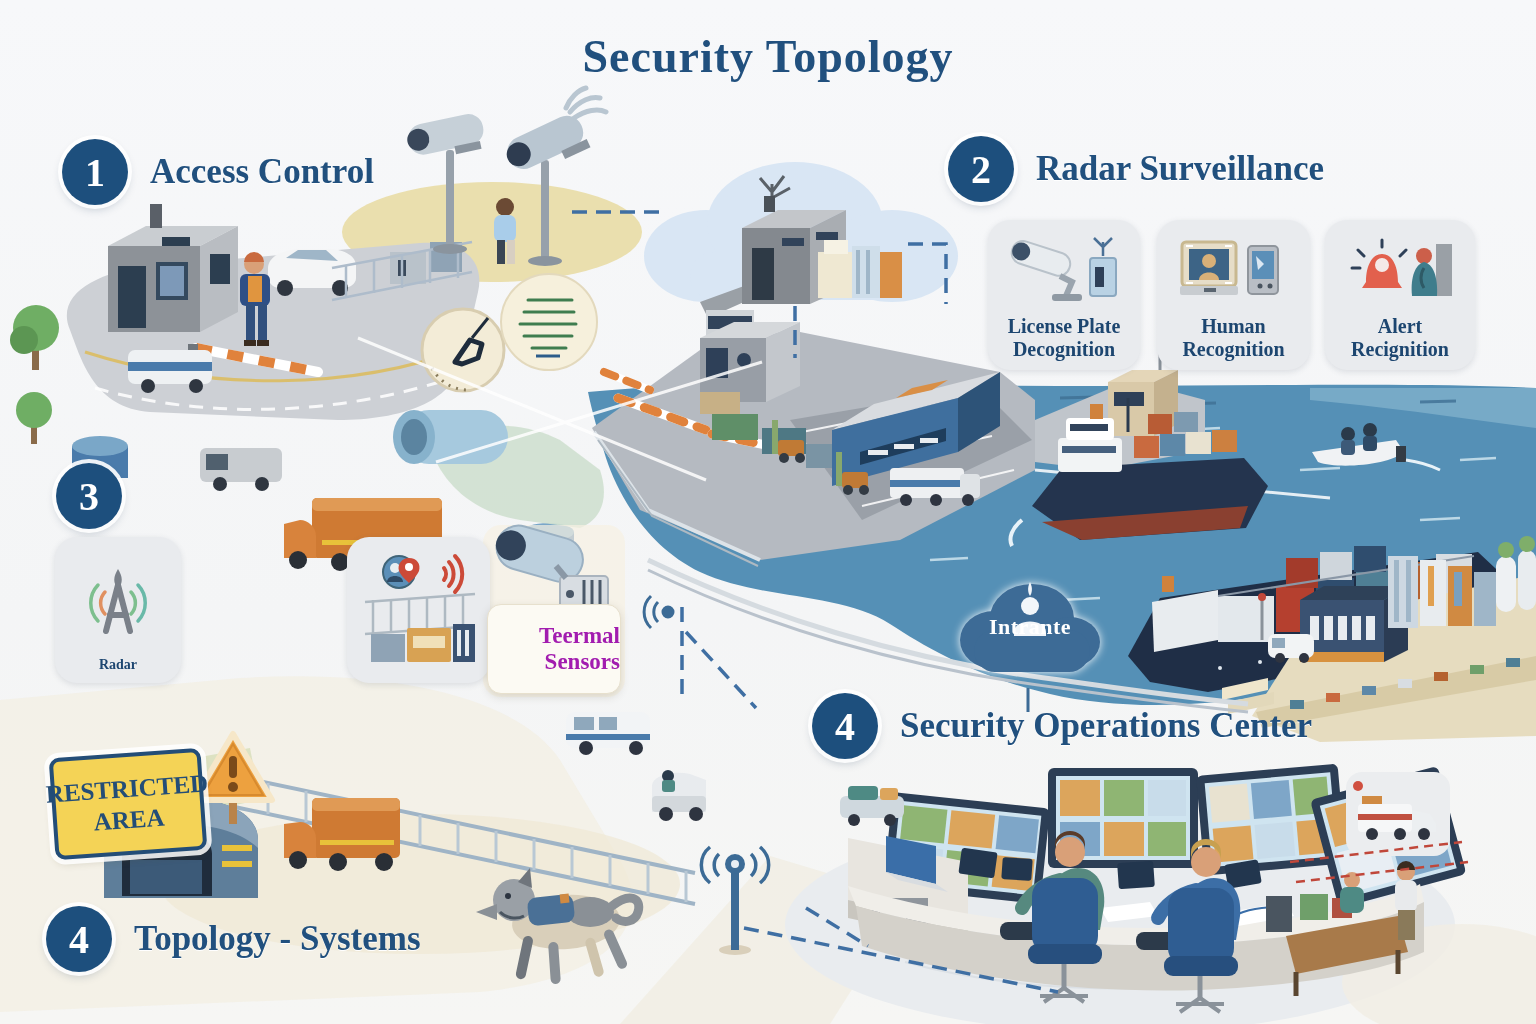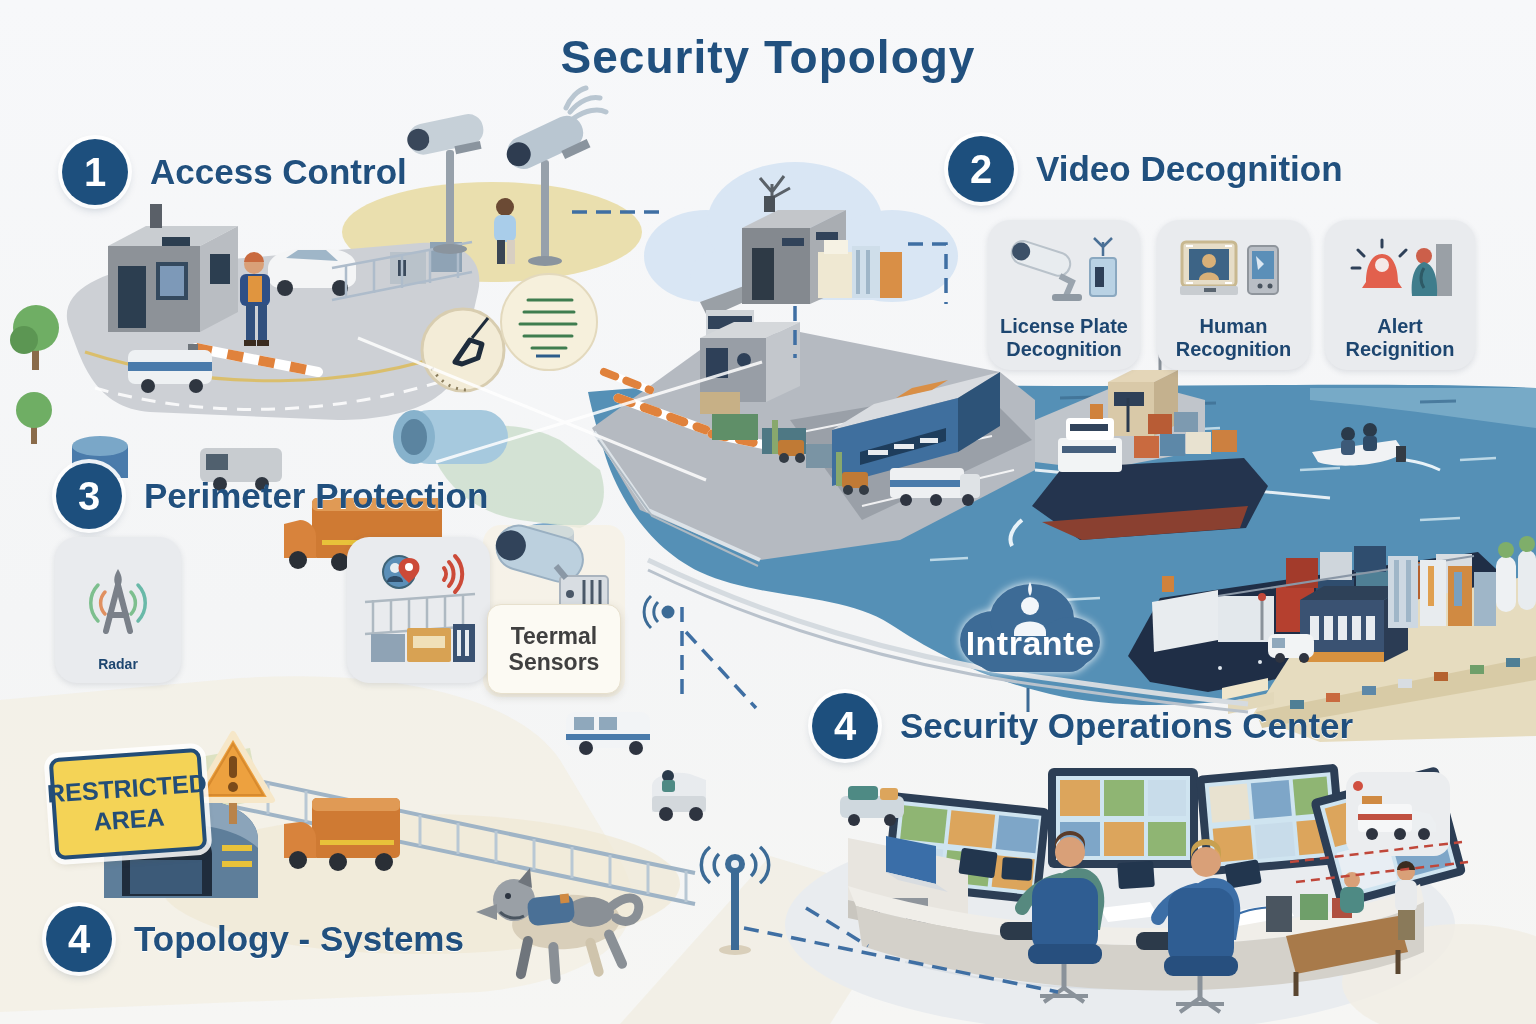--- a/index.html
+++ b/index.html
@@ -1,19 +1,19 @@
 <!DOCTYPE html>
 <html><head>
 <meta charset="utf-8">
 <style>
   html,body{margin:0;padding:0;background:#ffffff;}
   .canvas{
     position:relative;width:1536px;height:1024px;overflow:hidden;
     background:linear-gradient(180deg,#f7f8fa 0%,#f4f5f6 60%,#f6f6f4 100%);
-    font-family:Liberation Sans, sans-serif;
+    font-family:Liberation Serif, serif;
   }
   .illustration{position:absolute;left:0;top:0;width:1536px;height:1024px;}
   .title{
     position:absolute;top:30px;left:50%;transform:translateX(-50%);
     font-size:46px;font-weight:bold;color:#21507e;letter-spacing:1px;white-space:nowrap;
   }
   .sec{position:absolute;display:flex;align-items:center;gap:22px;white-space:nowrap;}
   .badge{
     width:66px;height:66px;border-radius:50%;background:#1d4f7d;color:#fff;
     display:flex;align-items:center;justify-content:center;
@@ -42,28 +42,28 @@
   #vc-human{left:1157px;width:153px;}
   #vc-alert{left:1325px;width:150px;}
   #pc-radar{left:55px;width:126px;}
   #pc-fiber{left:203px;width:128px;}
   #pc-fence{left:347px;width:143px;}
 
   .thermal{
     position:absolute;left:487px;top:604px;width:132px;height:88px;
     background:#fcfaf3;border:1px solid #e7e0cd;border-radius:14px;
     display:flex;align-items:center;justify-content:center;
-    font-size:23px;font-weight:bold;color:#404040;text-align:center;line-height:1.15;
+    font-size:23px;font-weight:bold;color:#a21caf;text-align:right;line-height:1.15;
     box-shadow:0 3px 8px rgba(90,85,60,.18);
   }
   .cloudbox{position:absolute;left:950px;top:566px;width:160px;height:122px;
     filter:drop-shadow(0 0 4px rgba(255,255,255,.95));}
   .cloudbox svg{position:absolute;left:0;top:0;}
-  .cloudlbl{position:absolute;left:0;right:0;top:58px;text-align:center;
-    color:#fff;font-weight:bold;font-size:34px;letter-spacing:.5px;}
+  .cloudlbl{position:absolute;left:0;right:0;top:48px;text-align:center;
+    color:#fff;font-weight:bold;font-size:22px;letter-spacing:.5px;}
   .restricted{
     position:absolute;left:52px;top:753px;width:144px;height:94px;
     background:#f4d356;border:4px solid #234d77;border-radius:10px;
     transform:rotate(-4deg);
     display:flex;flex-direction:column;align-items:center;justify-content:center;
     color:#234d77;font-weight:bold;font-size:25px;line-height:1.25;
     box-shadow:0 0 0 5px rgba(255,255,255,.85),0 4px 8px rgba(80,70,30,.2);
   }
 </style>
 </head>
@@ -733,28 +733,27 @@
   <div class="badge">
         <span>1</span>
       </div>
   <span class="lbl">Access Control</span>
 </div>
 
 <div class="sec" id="sec-video">
   <div class="badge">
         <span>2</span>
       </div>
-  <span class="lbl">Video Decognition</span>
+  <span class="lbl">Radar Surveillance</span>
 </div>
 
 <div class="sec" id="sec-perimeter">
   <div class="badge">
         <span>3</span>
       </div>
-  <span class="lbl">Perimeter Protection</span>
 </div>
 
 <div class="sec" id="sec-ops">
   <div class="badge">
         <span>4</span>
       </div>
   <span class="lbl">Security Operations Center</span>
 </div>
 
 <div class="sec" id="sec-systems">

